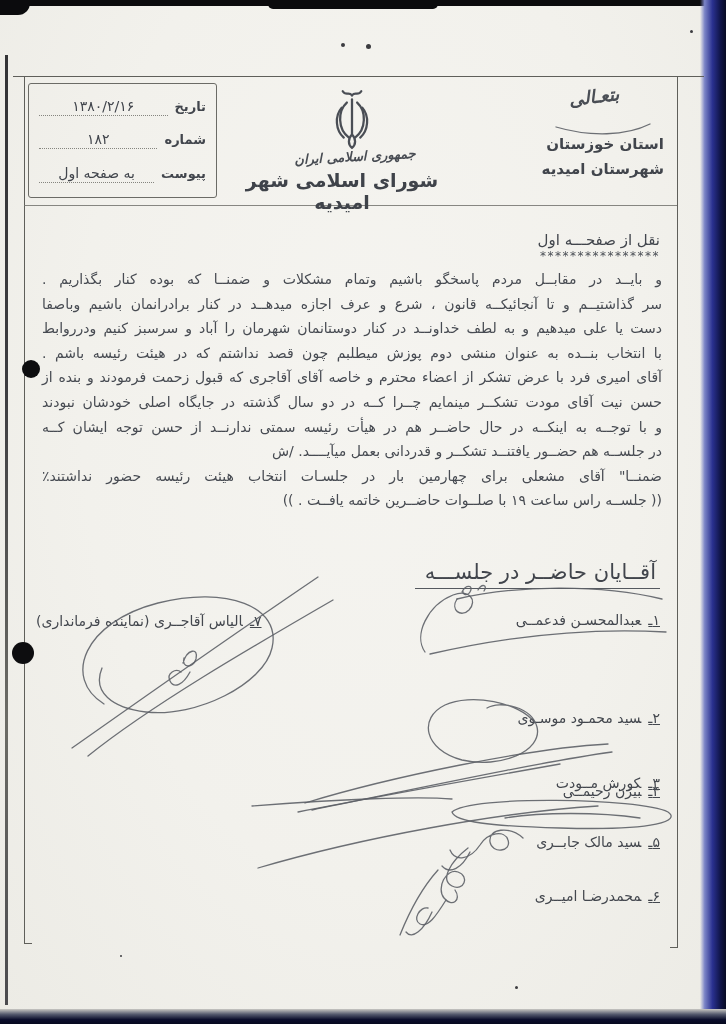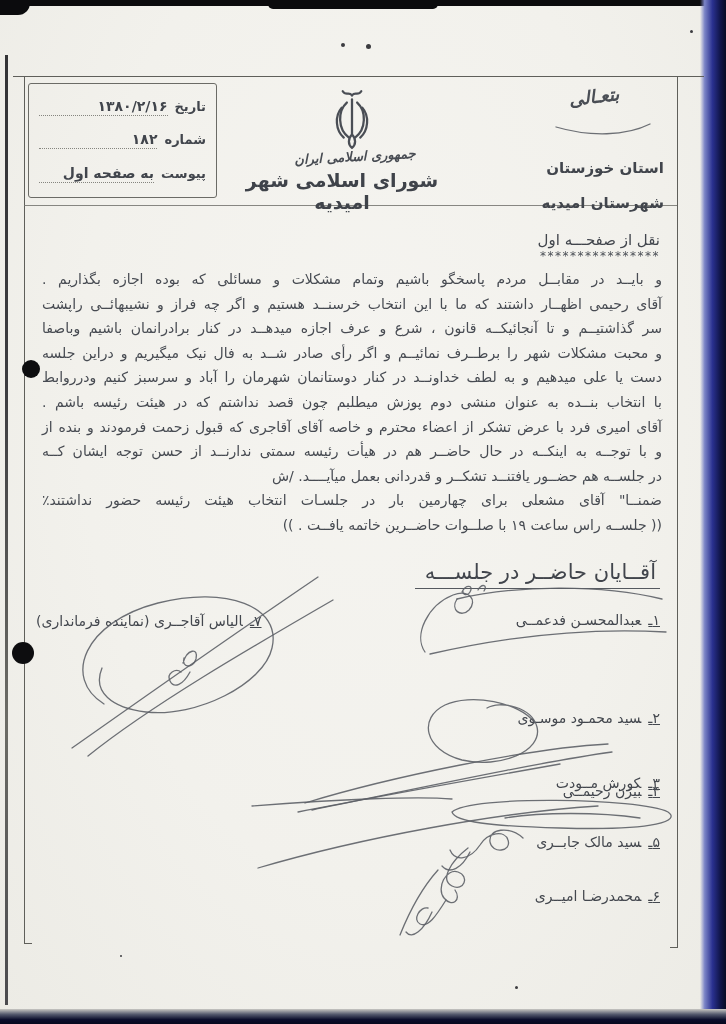--- a/index.html
+++ b/index.html
@@ -24,37 +24,37 @@
     background:linear-gradient(180deg,#121216 0%, #1d1d22 35%, #55554f 70%, #2e2e33 100%);opacity:.85;}
   
   .fr{position:absolute;background:#5f5f5a;}
   
   .punch{position:absolute;background:#0d0d0f;border-radius:50%;}
   .speck{position:absolute;background:#3c3c40;border-radius:50%;}
   
   .bismillah{position:absolute;right:78px;top:86px;width:108px;text-align:center;
     font-family:"DejaVu Serif", serif;font-style:italic;font-weight:bold;font-size:18px;
     transform:rotate(-7deg);color:#4a4e55;}
-  .province,.county{position:absolute;right:62px;direction:rtl;font-weight:bold;font-size:15px;color:#41454c;margin-top:24px;}
+  .province,.county{position:absolute;right:62px;direction:rtl;font-weight:bold;font-size:15px;color:#41454c;}
   .province{top:135px;}
-  .county{top:170px;text-align:right;}
+  .county{top:160px;text-align:right;}
   .emblem{position:absolute;left:320px;top:84px;}
   .republic{position:absolute;left:288px;top:149px;width:134px;text-align:center;direction:rtl;
     font-family:"DejaVu Serif", serif;font-style:italic;font-weight:bold;font-size:13px;
     transform:rotate(-3deg);color:#484c53;}
   .council{position:absolute;left:222px;top:169px;width:240px;text-align:center;direction:rtl;
     font-weight:bold;font-size:19px;color:#3f434a;}
   .meta-box{position:absolute;left:28px;top:83px;width:189px;height:115px;
     border:1.3px solid #6b6b66;border-radius:3px;
     display:flex;flex-direction:column;justify-content:space-around;
     padding:6px 10px;box-sizing:border-box;direction:rtl;}
   .meta-row{display:flex;align-items:flex-end;gap:7px;font-size:13px;}
   .meta-label{font-weight:bold;color:#42464d;white-space:nowrap;padding-bottom:2px;}
-  .meta-value{flex:1;text-align:right;border-bottom:1.3px dotted #85857f;
-    font-weight:bold;font-size:14px;color:#41454c;padding-bottom:1px;}
+  .meta-value{flex:1;text-align:center;border-bottom:1.3px dotted #85857f;
+    font-weight:normal;font-size:14px;color:#41454c;padding-bottom:1px;}
   .sep{position:absolute;left:24px;top:205px;width:653px;height:1.2px;background:#73736e;opacity:.85;}
   
   .subject{position:absolute;right:66px;top:231px;direction:rtl;font-size:15px;color:#41454c;}
   .stars{position:absolute;right:66px;top:249px;font-size:12px;letter-spacing:1.5px;color:#4a4e55;}
   .letter-body{position:absolute;left:42px;right:64px;top:267px;direction:rtl;
     font-size:14px;color:#474b52;}
   .bodyline{height:24.6px;line-height:24.6px;text-align:justify;text-align-last:justify;white-space:nowrap;}
   .bodyline.short{text-align:right;text-align-last:right;}
   .attendees-heading{position:absolute;right:66px;top:560px;direction:rtl;}
   .attendees-heading span{display:inline-block;font-size:21px;color:#41454c;
@@ -124,27 +124,26 @@
     <div class="meta-row">
       <span class="meta-label">پیوست</span>
       <span class="meta-value">به صفحه اول</span>
     </div>
   </div>
 
   <div class="subject">نقل از صفحـــه اول</div>
   <div class="stars">****************</div>
 
   <div class="letter-body">
-    <div class="bodyline">و بایــد در مقابــل مردم پاسخگو باشیم وتمام مشکلات و مسائلی که بوده اجازه بگذاریم .</div>
-    <div class="bodyline">آقای رحیمی اظهــار داشتند که ما با این انتخاب خرسنــد هستیم و اگر چه فراز و نشیبهائــی راپشت</div>
+    <div class="bodyline">و بایــد در مقابــل مردم پاسخگو باشیم وتمام مشکلات و ضمنــا که بوده کنار بگذاریم .</div>
     <div class="bodyline">سر گذاشتیــم و تا آنجائیکــه قانون ، شرع و عرف اجازه میدهــد در کنار برادرانمان باشیم وباصفا</div>
-    <div class="bodyline">و محبت مشکلات شهر را برطــرف نمائیــم و اگر رأی صادر شــد به فال نیک میگیریم و دراین جلسه</div>
     <div class="bodyline">دست یا علی میدهیم و به لطف خداونــد در کنار دوستانمان شهرمان را آباد و سرسبز کنیم ودرروابط</div>
     <div class="bodyline">با انتخاب بنــده به عنوان منشی دوم پوزش میطلبم چون قصد نداشتم که در هیئت رئیسه باشم .</div>
     <div class="bodyline">آقای امیری فرد با عرض تشکر از اعضاء محترم و خاصه آقای آقاجری که قبول زحمت فرمودند و بنده از</div>
+    <div class="bodyline">حسن نیت آقای مودت تشکــر مینمایم چــرا کــه در دو سال گذشته در جایگاه اصلی خودشان نبودند</div>
     <div class="bodyline">و با توجــه به اینکــه در حال حاضــر هم در هیأت رئیسه سمتی ندارنــد از حسن توجه ایشان کــه</div>
     <div class="bodyline short">در جلســه هم حضــور یافتنــد تشکــر و قدردانی بعمل میآیــــد. /ش</div>
     <div class="bodyline">ضمنــا" آقای مشعلی برای چهارمین بار در جلسـات انتخاب هیئت رئیسه حضور نداشتند٪</div>
     <div class="bodyline short">(( جلســه راس ساعت ۱۹ با صلــوات حاضــرین خاتمه یافــت . ))</div>
   </div>
 
   <div class="attendees-heading">
     <span>آقــایان حاضــر در جلســـه</span>
   </div>
 

